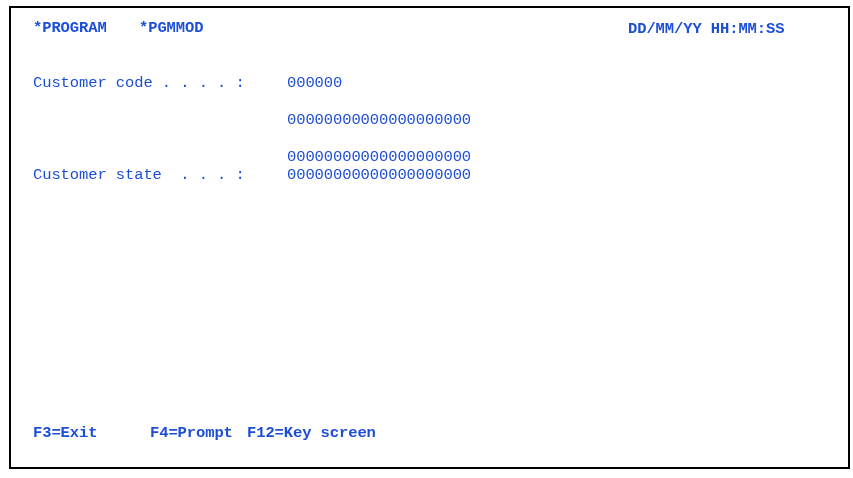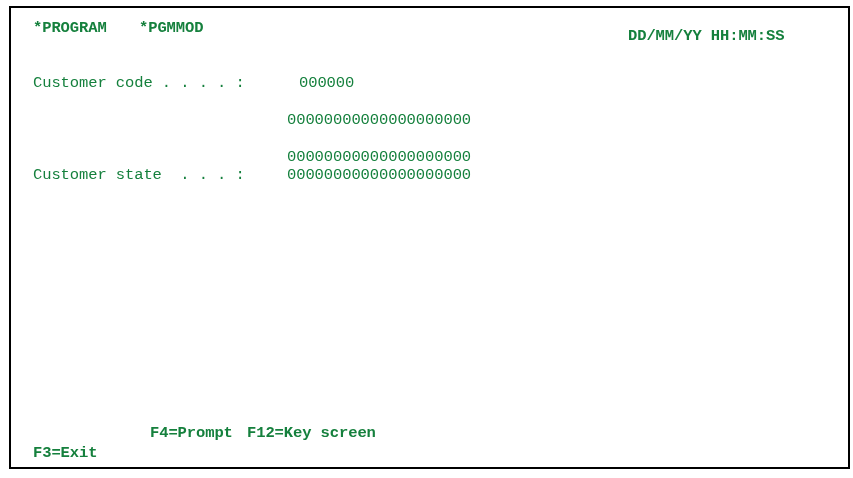--- a/index.html
+++ b/index.html
@@ -4,40 +4,40 @@
 <style>
   html, body { margin: 0; padding: 0; background: #ffffff; }
   body { width: 853px; height: 478px; position: relative; overflow: hidden; }
   .screen {
     position: absolute; left: 9px; top: 6px; width: 837px; height: 459px;
     border: 2px solid #000; box-sizing: content-box; background: #fff;
   }
   .t {
     position: absolute; white-space: pre;
     font-family: "Liberation Mono", "DejaVu Sans Mono", monospace;
-    font-size: 15.5px; line-height: 18px; color: #15803d; font-weight: bold;
+    font-size: 15.5px; line-height: 18px; color: #1d4ed8; font-weight: bold;
     letter-spacing: -0.1px;
   }
   .thin { font-weight: normal; }
 </style>
 </head>
 <body>
 
 <div class="screen">
   <span class="t" style="left:22px; top:11px;">*PROGRAM</span>
   <span class="t" style="left:128px; top:11px;">*PGMMOD</span>
-  <span class="t" style="left:617px; top:19px;">DD/MM/YY HH:MM:SS</span>
+  <span class="t" style="left:617px; top:12px;">DD/MM/YY HH:MM:SS</span>
 
   <span class="t thin" style="left:22px; top:66px;">Customer code . . . . :</span>
-  <span class="t thin" style="left:288px; top:66px;">000000</span>
+  <span class="t thin" style="left:276px; top:66px;">000000</span>
 
   <span class="t thin" style="left:276px; top:103px;">00000000000000000000</span>
 
 
   <span class="t thin" style="left:276px; top:140px;">00000000000000000000</span>
 
   <span class="t thin" style="left:22px; top:158px;">Customer state  . . . :</span>
   <span class="t thin" style="left:276px; top:158px;">00000000000000000000</span>
 
-  <span class="t" style="left:22px; top:416px;margin-top:20px;">F3=Exit</span>
+  <span class="t" style="left:22px; top:416px;">F3=Exit</span>
   <span class="t" style="left:119px; top:416px;margin-left:20px;">F4=Prompt</span>
   <span class="t" style="left:236px; top:416px;">F12=Key screen</span>
 </div>
 
 </body></html>

